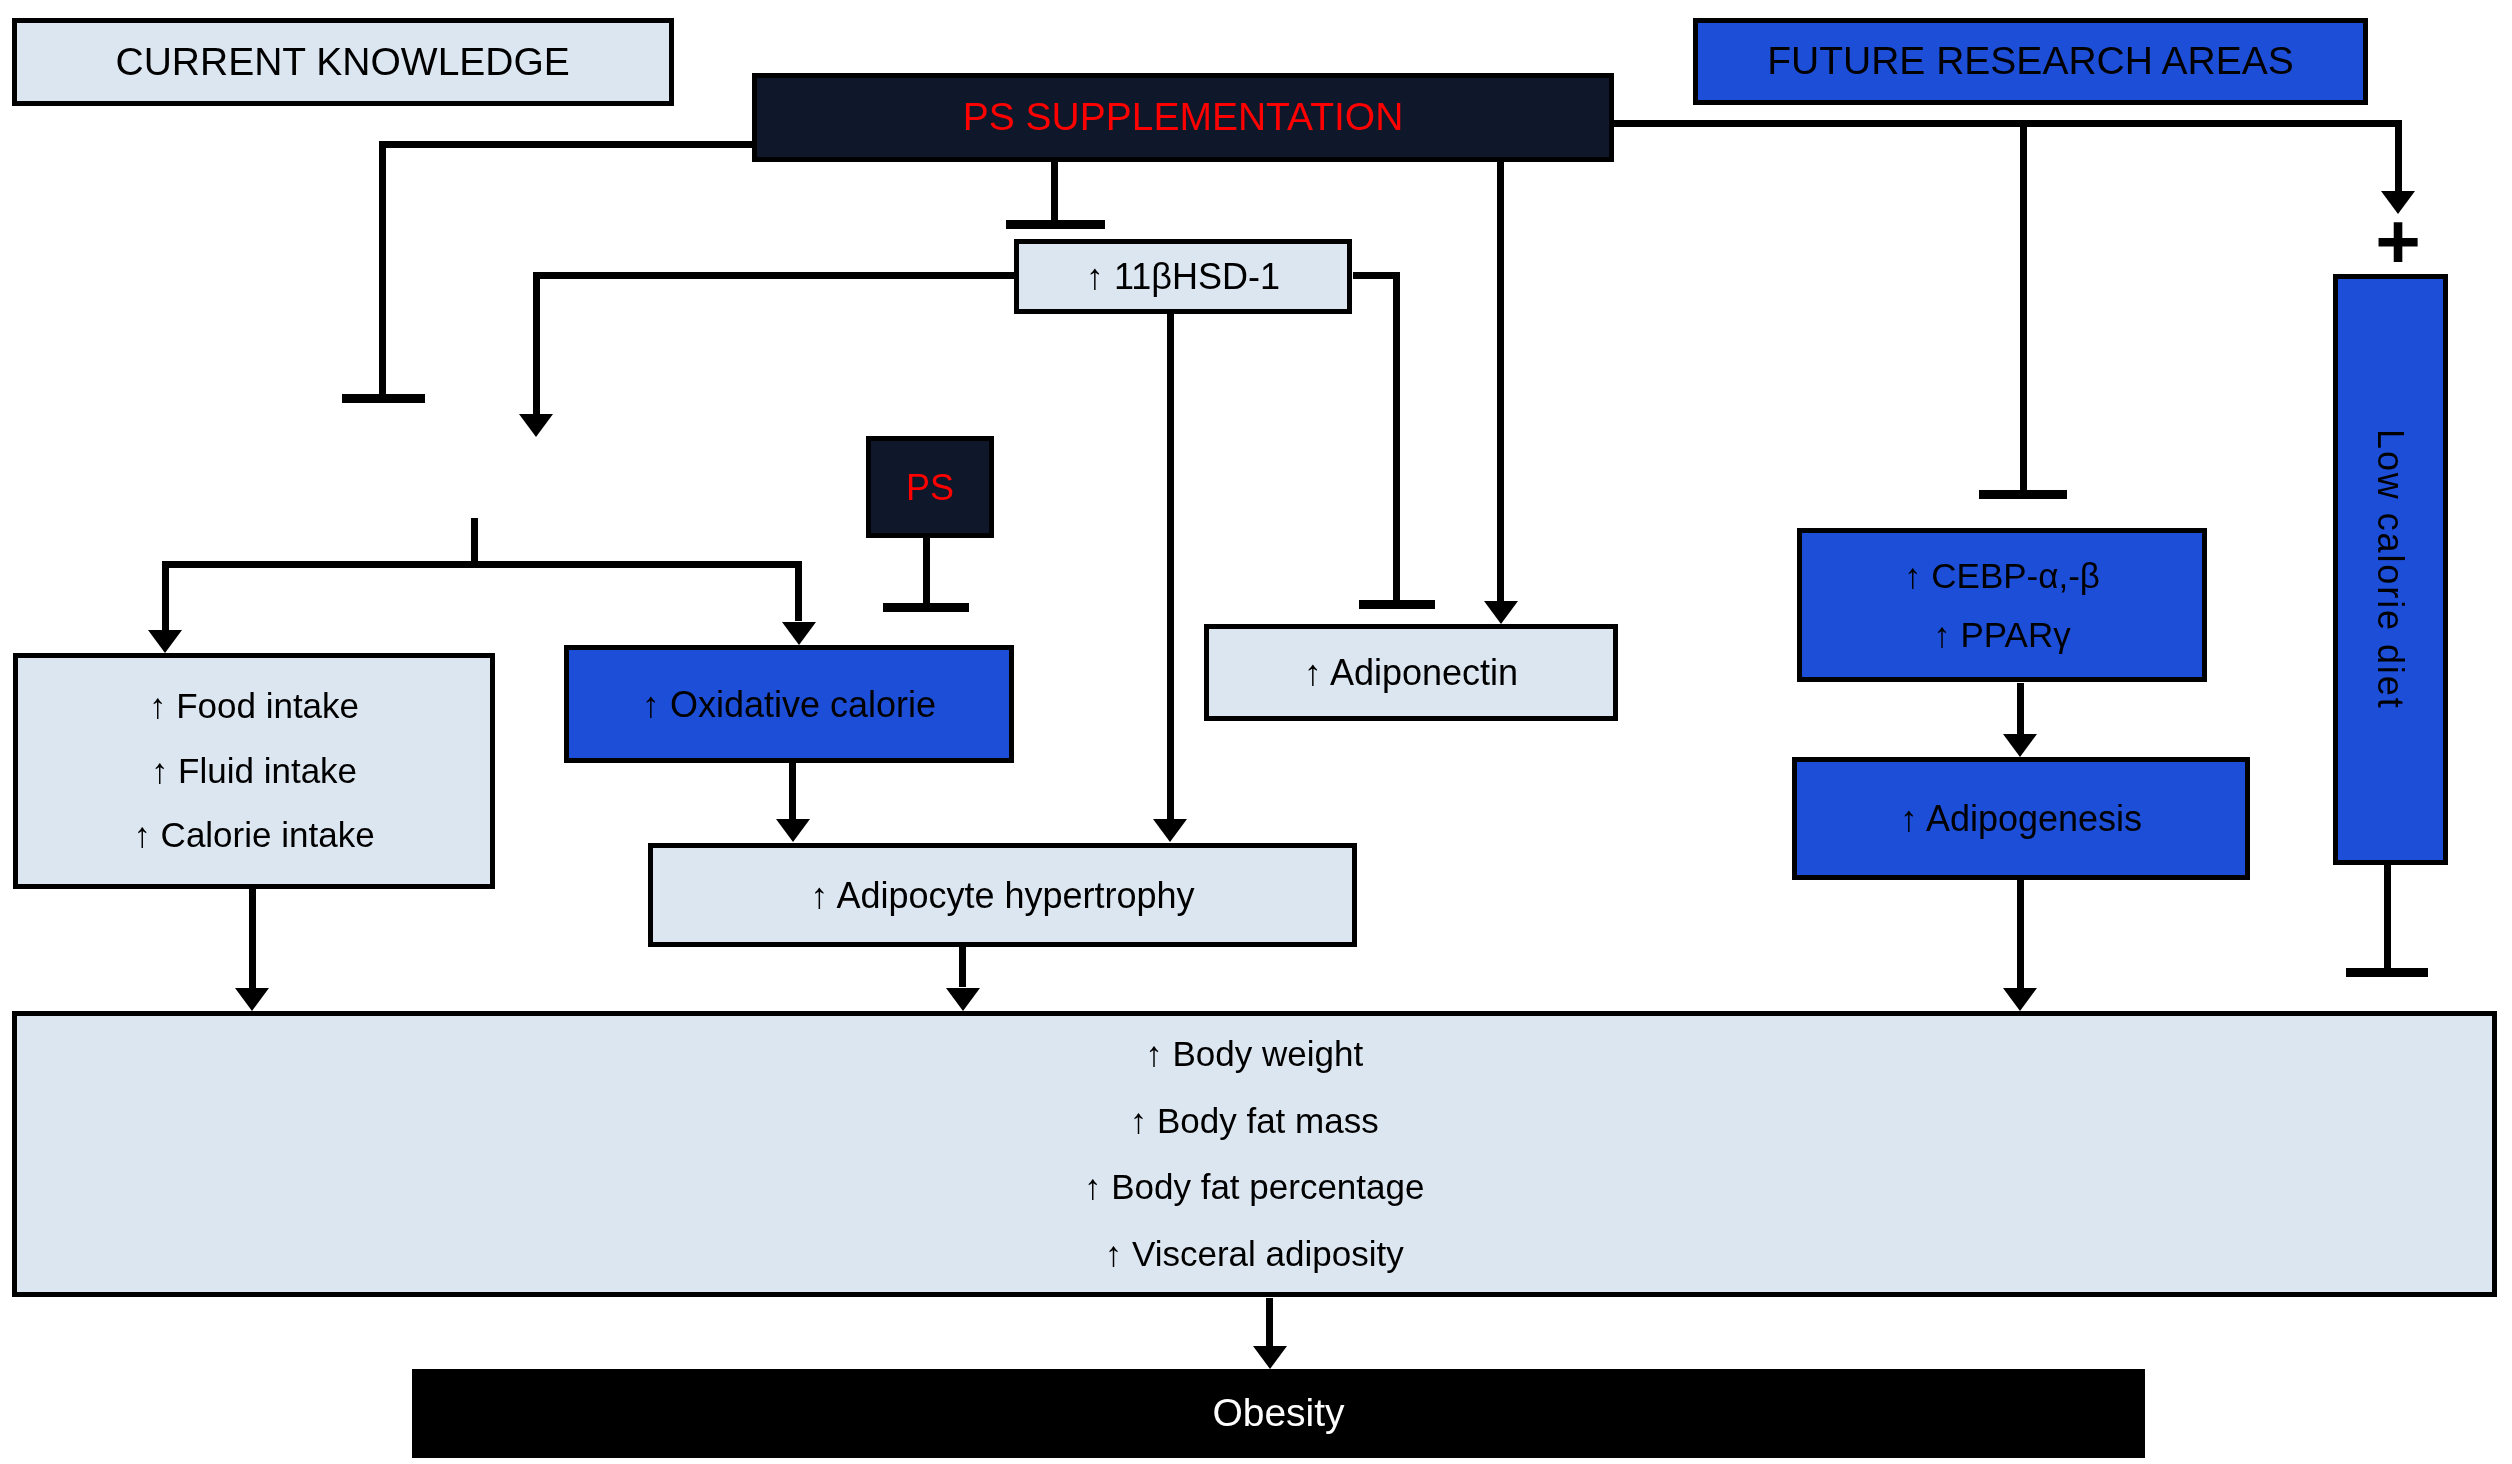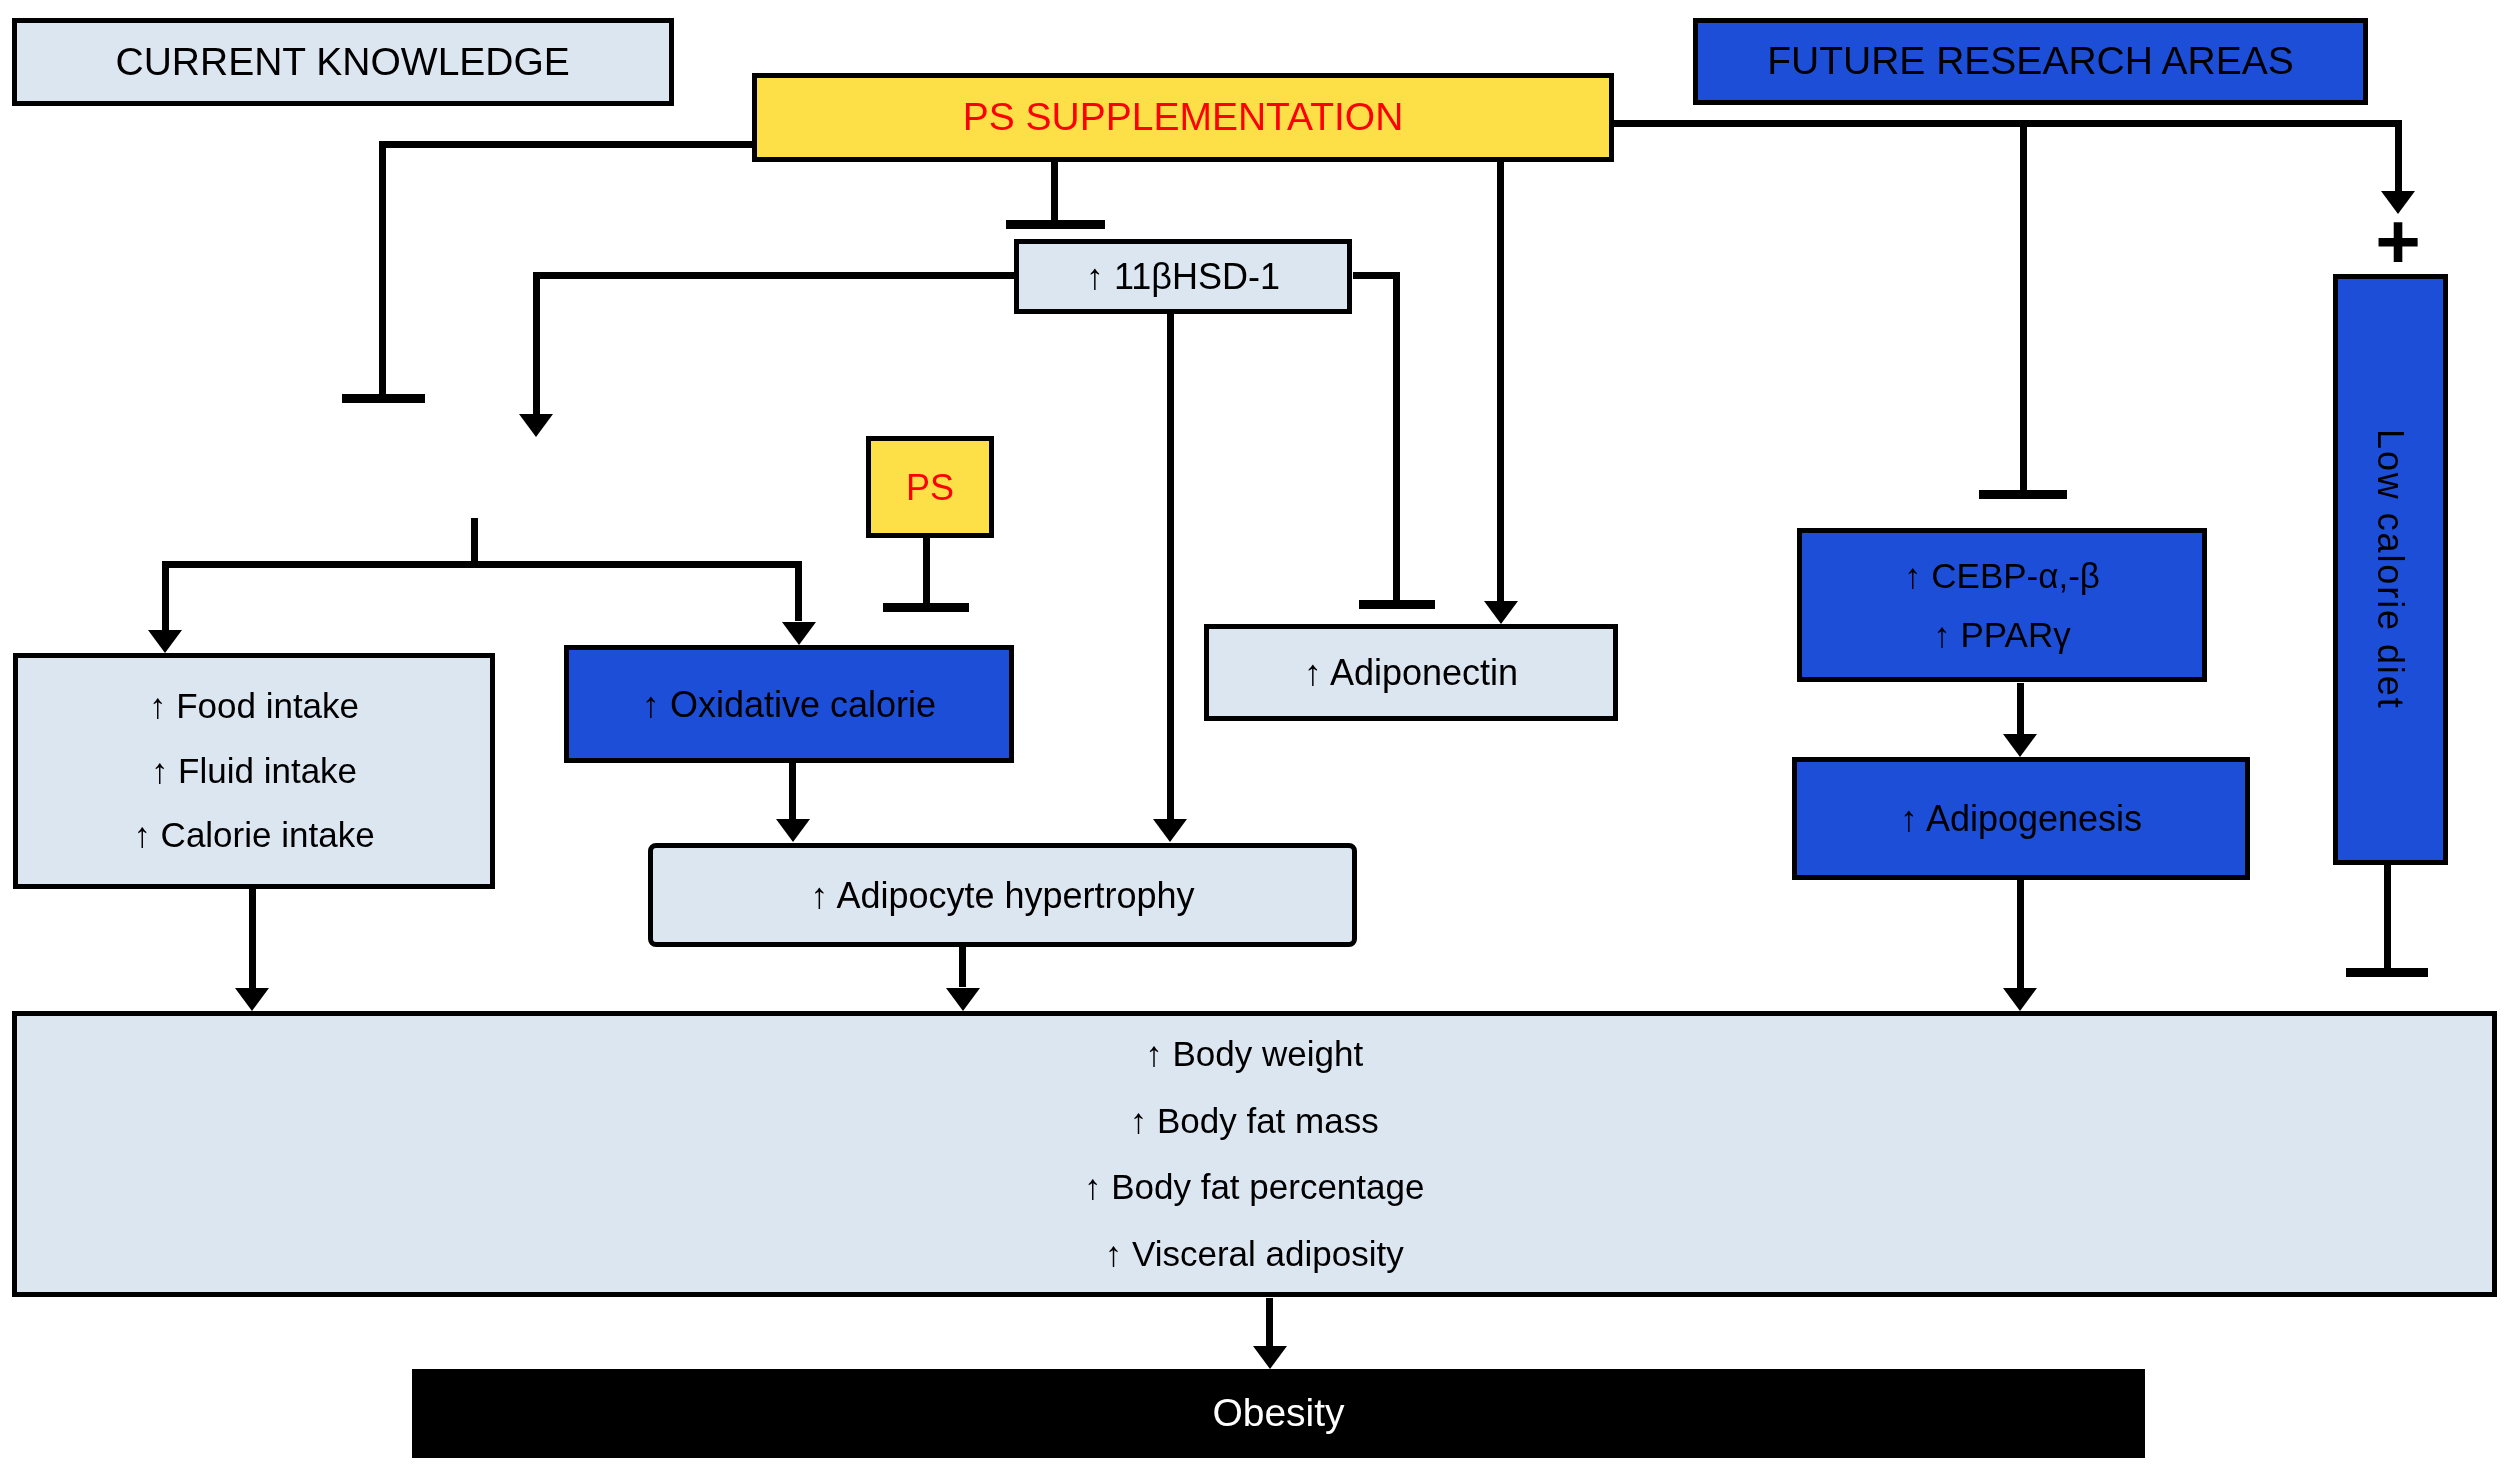--- a/index.html
+++ b/index.html
@@ -18,21 +18,21 @@
     display:flex;
     flex-direction:column;
     align-items:center;
     justify-content:center;
     text-align:center;
     font-size:36px;
     line-height:1.25;
     letter-spacing:0px;
   }
   .blue  {background:#DCE6F1;}
-  .green {background:#fde047;align-items:center;}
+  .green {background:#0f172a;align-items:center;}
   .yellow{background:#1d4ed8;}
   .blackbox{background:#000;color:#fff;border:5.2px solid #000;}
   .red-text{color:#FF0000;}
   .hline{position:absolute;height:7.1px;background:#000;}
   .vline{position:absolute;width:7.1px;background:#000;}
   .tbar{position:absolute;height:9px;background:#000;}
   .arrow-down{
     position:absolute;width:0;height:0;
     border-left:17.5px solid transparent;
     border-right:17.5px solid transparent;
@@ -165,21 +165,21 @@
   </div>
 
   <div class="box yellow" style="left:1792px;top:757px;width:458px;height:123px;">
     <span>↑  Adipogenesis</span>
   </div>
 
   <div class="box yellow" style="left:2333px;top:274px;width:115px;height:591px;">
     <span class="vertical-text">Low calorie diet</span>
   </div>
 
-  <div class="box blue" style="left:648px;top:843px;width:709px;height:104px;border-radius:8px;">
+  <div class="box blue" style="left:648px;top:843px;width:709px;height:104px;">
     <span>↑ Adipocyte hypertrophy</span>
   </div>
 
   <div class="box blue big-lines" style="left:11.7px;top:1011px;width:2485px;height:286px;font-size:35px;">
     <div class="multi">
       <span>↑ Body weight</span>
       <span>↑ Body fat mass</span>
       <span>↑ Body fat percentage</span>
       <span>↑ Visceral adiposity</span>
     </div>

